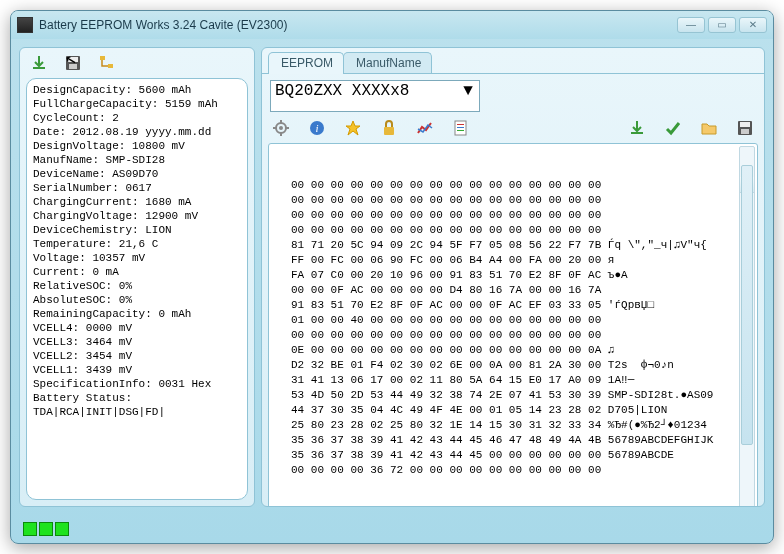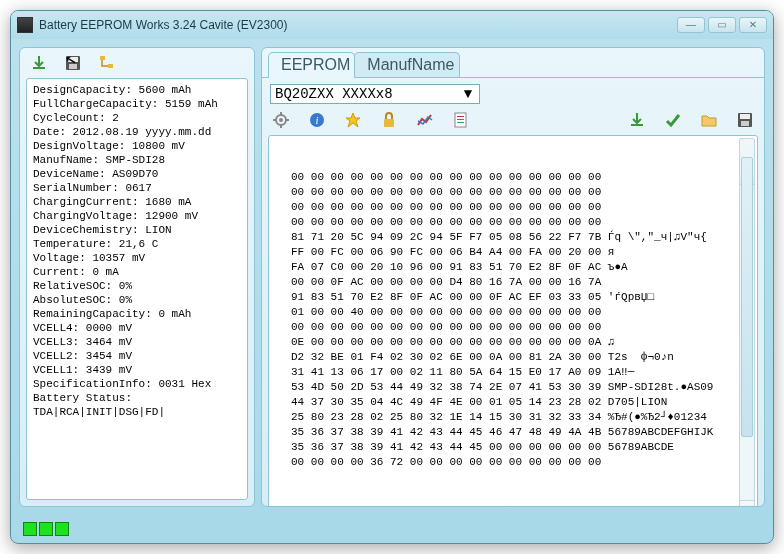--- a/index.html
+++ b/index.html
@@ -82,37 +82,37 @@
     width: 22px; height: 22px;
     display: flex; align-items: center; justify-content: center;
     cursor: pointer;
     border-radius: 3px;
   }
   .whitebox {
     flex: 1;
     margin: 0 6px 6px 6px;
     background: #fff;
     border: 1px solid #8fc3d6;
-    border-radius: 3px;
+    border-radius: 10px;
     padding: 4px 6px;
     overflow: auto;
     line-height: 14px;
     white-space: pre;
     color: #000;
     position: relative;
   }
   .tabs {
     display: flex;
     padding: 4px 6px 0 6px;
     gap: 0;
   }
   .tab {
-    padding: 3px 4px 4px 12px;
+    padding: 3px 10px 4px 12px;
     font-family: "Segoe UI", Arial, sans-serif;
-    font-size: 16px;
+    font-size: 12px;
     color: #3a5a68;
     border: 1px solid #8fc3d6;
     border-bottom: none;
     border-radius: 5px 5px 0 0;
     background: #d2eaf3;
     cursor: pointer;
     margin-right: -1px;
   }
   .tab.active {
     background: #e9f6fb;
@@ -129,26 +129,26 @@
   }
   .dropdown-row {
     padding: 2px 8px;
     display: flex;
     align-items: center;
   }
   .dropdown {
     width: 210px;
     background: #fff;
     border: 1px solid #7ca9bb;
-    height: 20px;
+    height: 32px;
     font-family: "Courier New", monospace;
-    font-size: 14px;
+    font-size: 16px;
     padding: 1px 4px;
     display: flex;
-    align-items: flex-end;
+    align-items: flex-start;
     justify-content: space-between;
     cursor: pointer;
   }
   .dropdown .caret {
     width: 14px; text-align: center; color: #000;
   }
   .iconbar {
     display: flex;
     gap: 14px;
     padding: 3px 8px 4px 8px;

